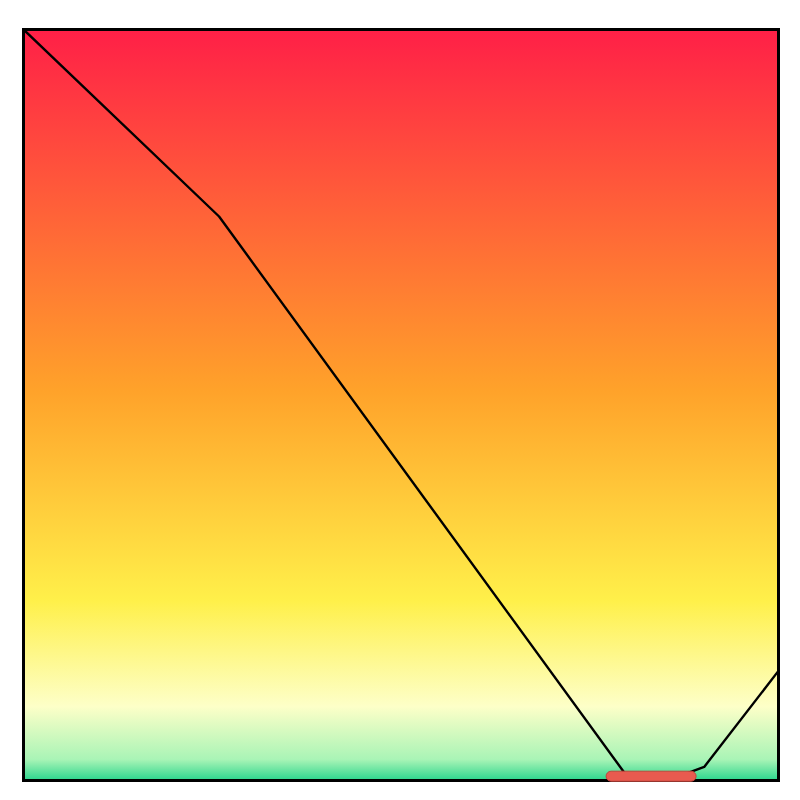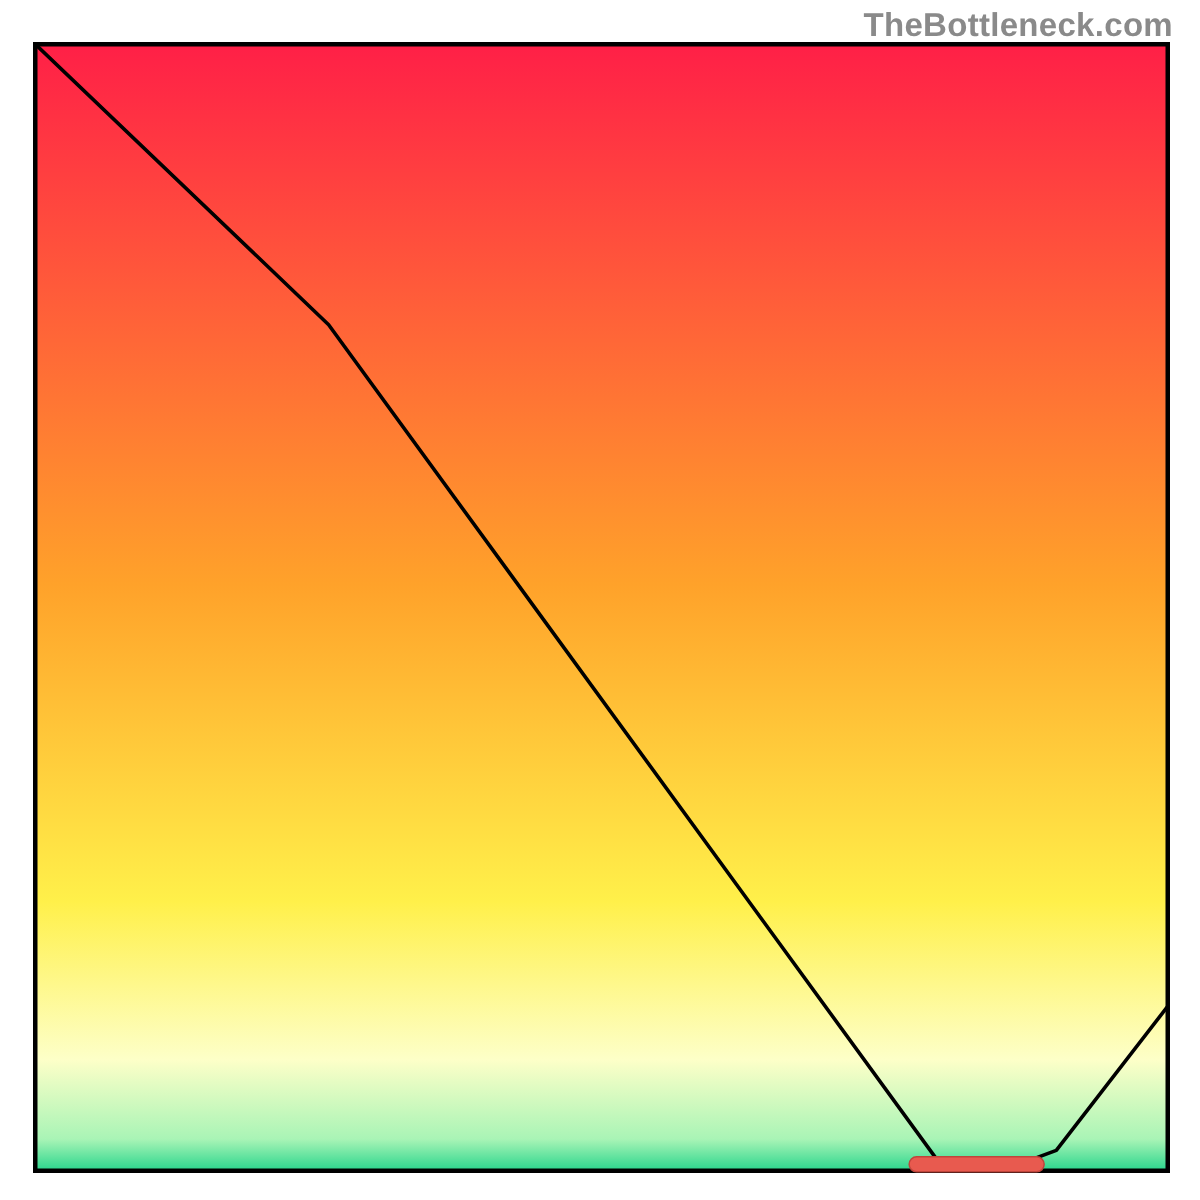--- a/index.html
+++ b/index.html
@@ -25,21 +25,20 @@
     top: 28px;
     width: 758px;
     height: 754px;
   }
   .plot svg { display: block; width: 100%; height: 100%; }
 </style>
 </head>
 <body>
 
 <div class="wrap">
-  <div class="attribution">TheBottleneck.com</div>
 
   <div class="plot">
     <svg id="chart-svg" viewBox="0 0 758 754" preserveAspectRatio="none">
         <defs>
           <linearGradient id="bg" x1="0" y1="0" x2="0" y2="1">
             <stop offset="0%" stop-color="#ff1f47"></stop>
             <stop offset="48%" stop-color="#ffa22a"></stop>
             <stop offset="76%" stop-color="#fff04a"></stop>
             <stop offset="90%" stop-color="#fdffc8"></stop>
             <stop offset="97%" stop-color="#a9f4b6"></stop>

